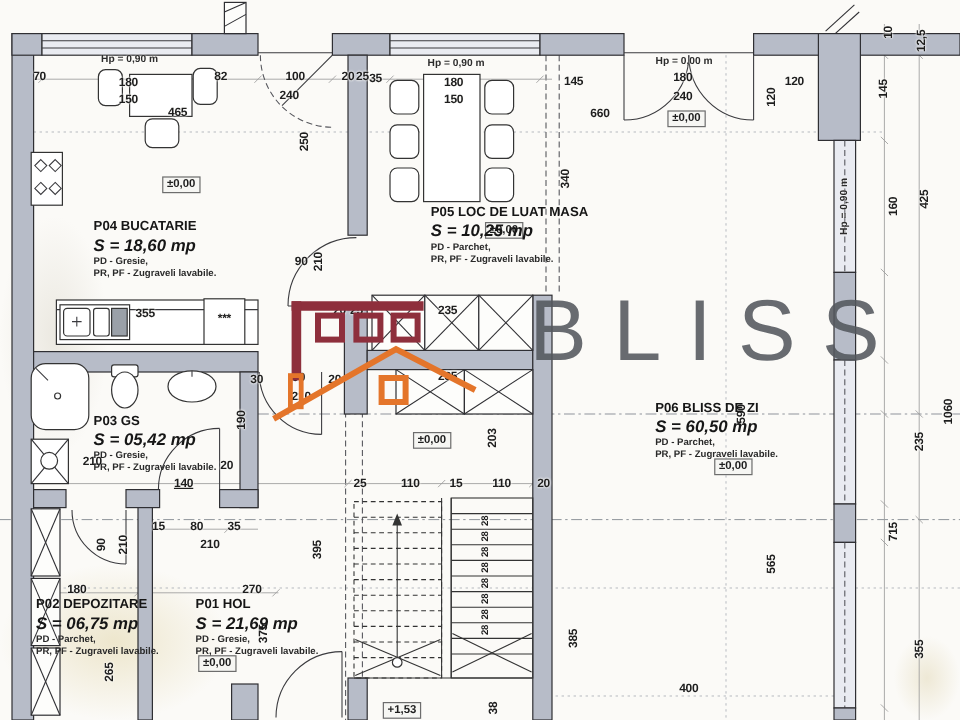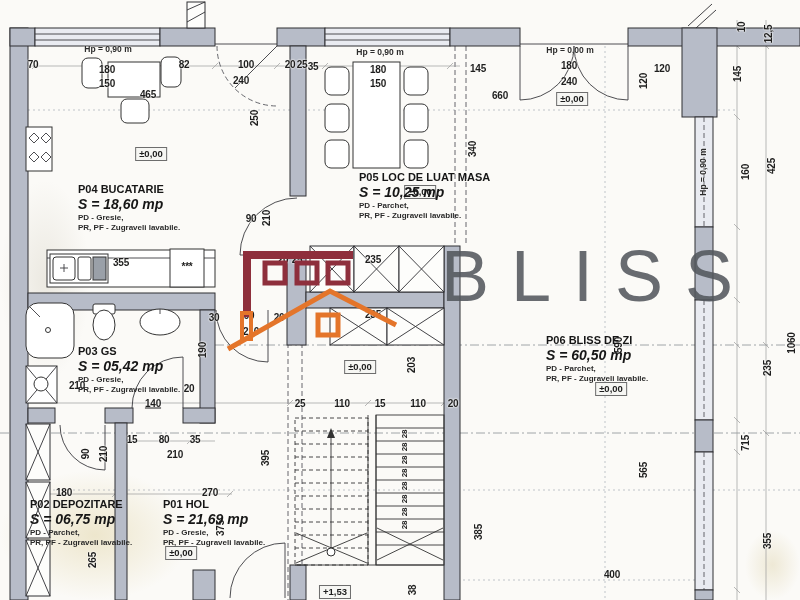--- a/index.html
+++ b/index.html
@@ -295,21 +295,21 @@
       <span class="dim" style="left: 132px; top: 439px;">15</span>
       <span class="dim" style="left: 164px; top: 439px;">80</span>
       <span class="dim" style="left: 195px; top: 439px;">35</span>
       <span class="dim" style="left: 175px; top: 454px;">210</span>
       <span class="dim v" style="left: 85px; top: 454px;">90</span>
       <span class="dim v" style="left: 103px; top: 454px;">210</span>
       <span class="dim" style="left: 64px; top: 492px;">180</span>
       <span class="dim" style="left: 210px; top: 492px;">270</span>
       <span class="dim v" style="left: 92px; top: 560px;">265</span>
       <span class="dim v" style="left: 220px; top: 528px;">375</span>
-      <span class="dim" style="left: 612px; top: 574px;">400</span>
+      <span class="dim" style="left: 574px; top: 574px;">400</span>
       <span class="dim v" style="left: 412px; top: 590px;">38</span>
       <span class="dim" style="left: 189px; top: 388px;">20</span>
       <span class="dim" style="left: 77px; top: 385px;">210</span>
     </div>
   <div class="layer">
       <span class="hp" style="left: 108px; top: 49px;">Hp = 0,90 m</span>
       <span class="hp" style="left: 380px; top: 52px;">Hp = 0,90 m</span>
       <span class="hp" style="left: 570px; top: 50px;">Hp = 0,00 m</span>
       <span class="hp v" style="left: 703px; top: 172px;">Hp = 0,90 m</span>
     </div>

